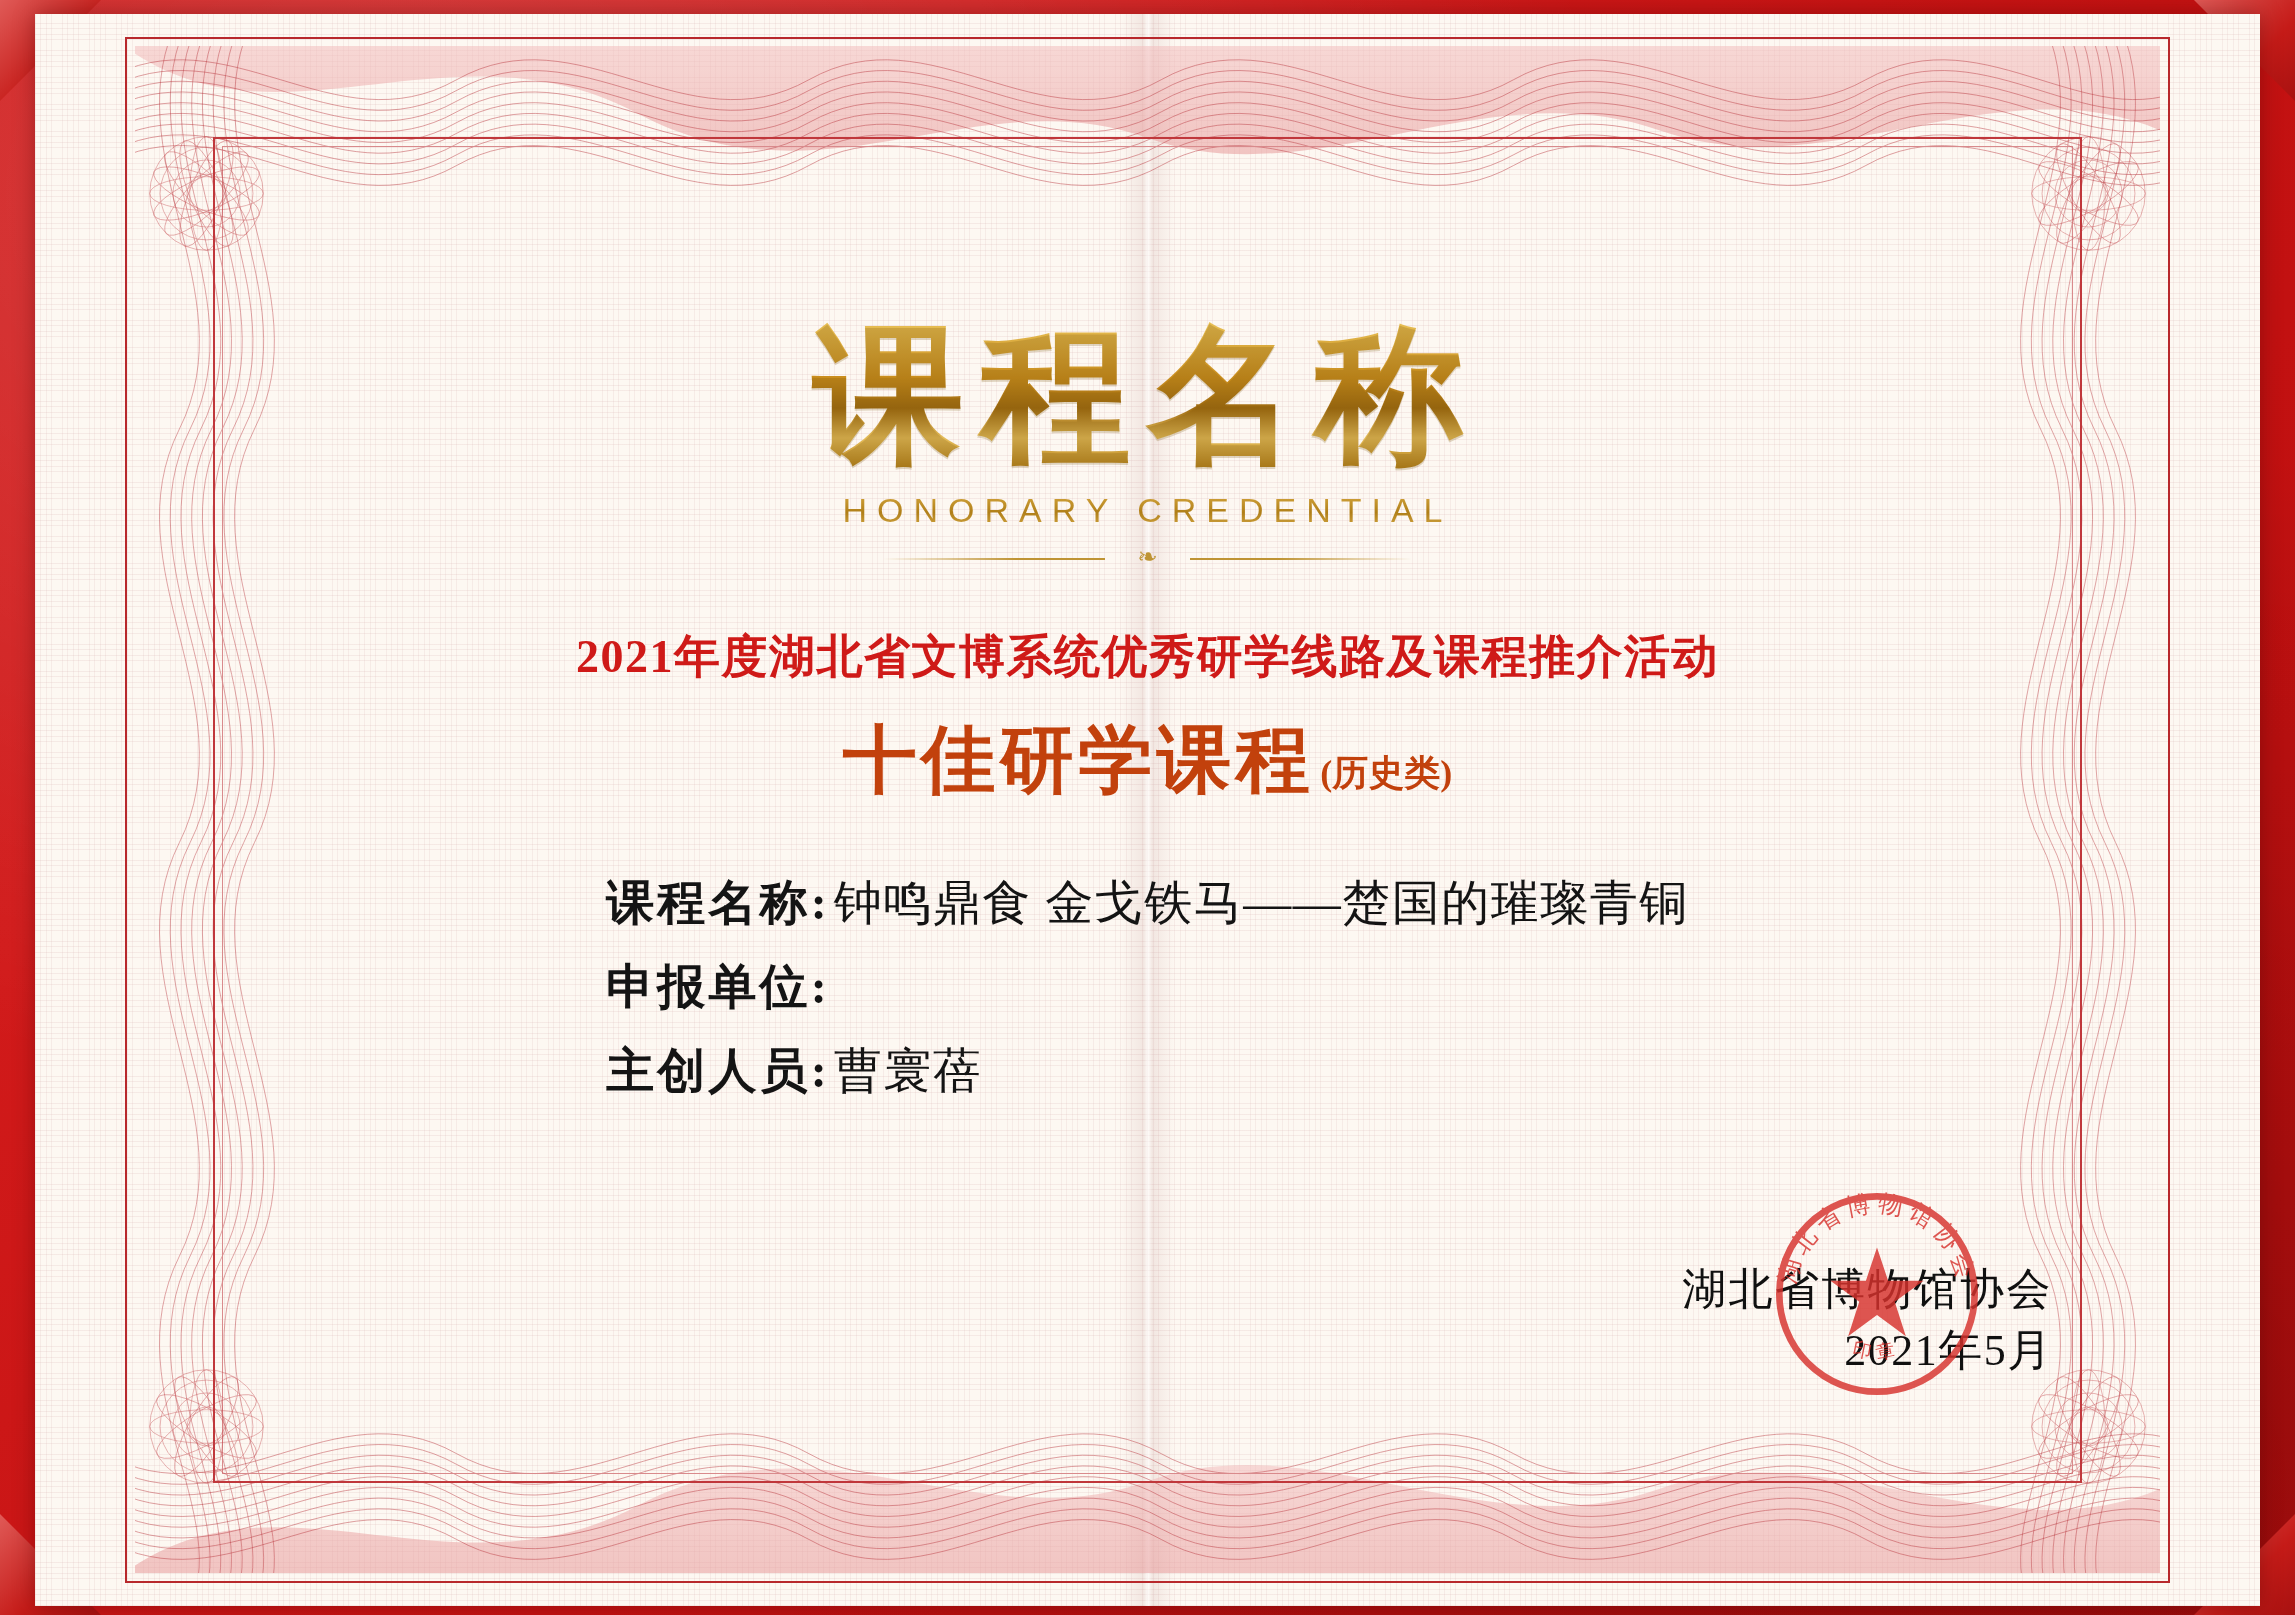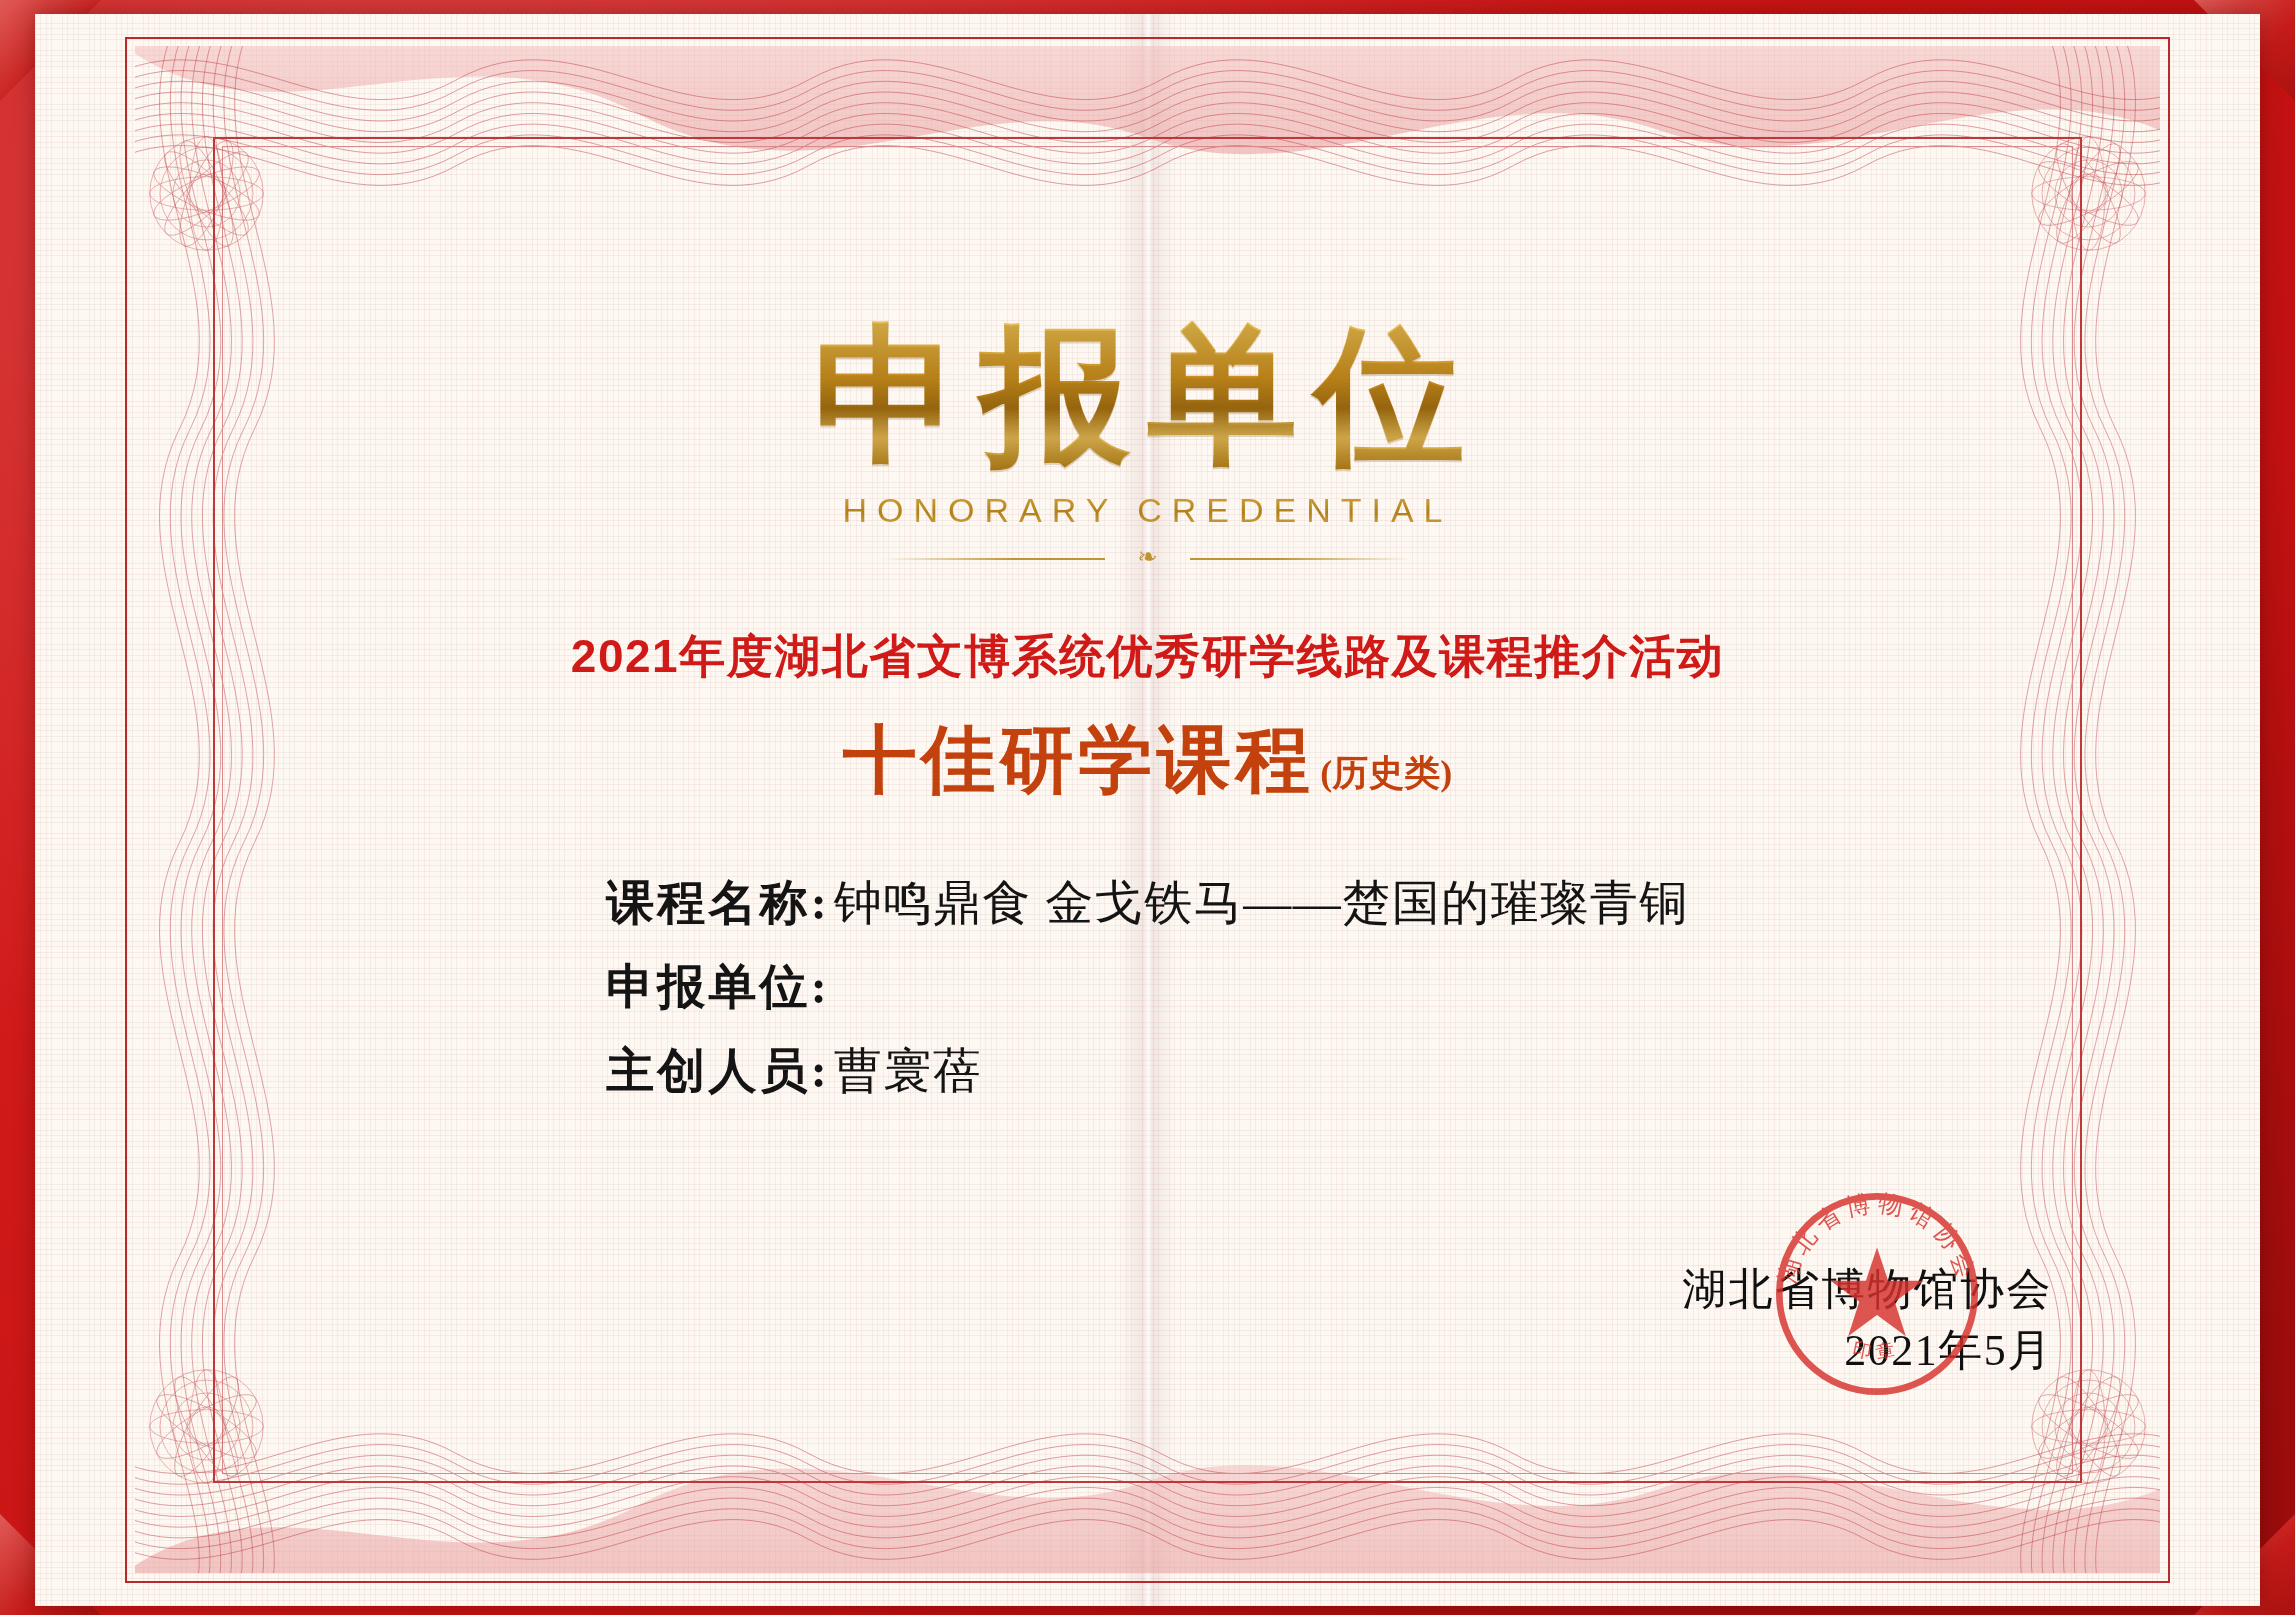--- a/index.html
+++ b/index.html
@@ -167,21 +167,21 @@
     margin-left: -17px;
     width: 34px;
     text-align: center;
     color: #bf9434;
     font-size: 24.5px;
     line-height: 24.5px;
   }
 
   .award-line {
     margin-top: 58px;
-    font-family: Liberation Sans, sans-serif;
+    font-family: Liberation Serif, serif;
     font-weight: bold;
     color: #cf1a18;
     font-size: 46px;
     letter-spacing: 1.5px;
   }
   .award-main {
     margin-top: 23px;
     font-family: "Liberation Serif", serif;
     font-weight: bold;
     color: #c2410c;
@@ -390,21 +390,21 @@
         <ellipse cx="100" cy="100" rx="88" ry="26" transform="rotate(30 100 100)"></ellipse>
         <ellipse cx="100" cy="100" rx="88" ry="26" transform="rotate(60 100 100)"></ellipse>
         <ellipse cx="100" cy="100" rx="88" ry="26" transform="rotate(90 100 100)"></ellipse>
         <ellipse cx="100" cy="100" rx="88" ry="26" transform="rotate(120 100 100)"></ellipse>
         <ellipse cx="100" cy="100" rx="88" ry="26" transform="rotate(150 100 100)"></ellipse>
       </g>
     </svg>
 
     <div class="content">
 
-      <div class="title-cn">申报单位</div>
+      <div class="title-cn">课程名称</div>
       <div class="title-en">HONORARY CREDENTIAL</div>
 
       <div class="divider">
         <div class="line left"></div>
         <div class="orn">❧</div>
         <div class="line right"></div>
       </div>
 
       <div class="award-line">2021年度湖北省文博系统优秀研学线路及课程推介活动</div>
 

